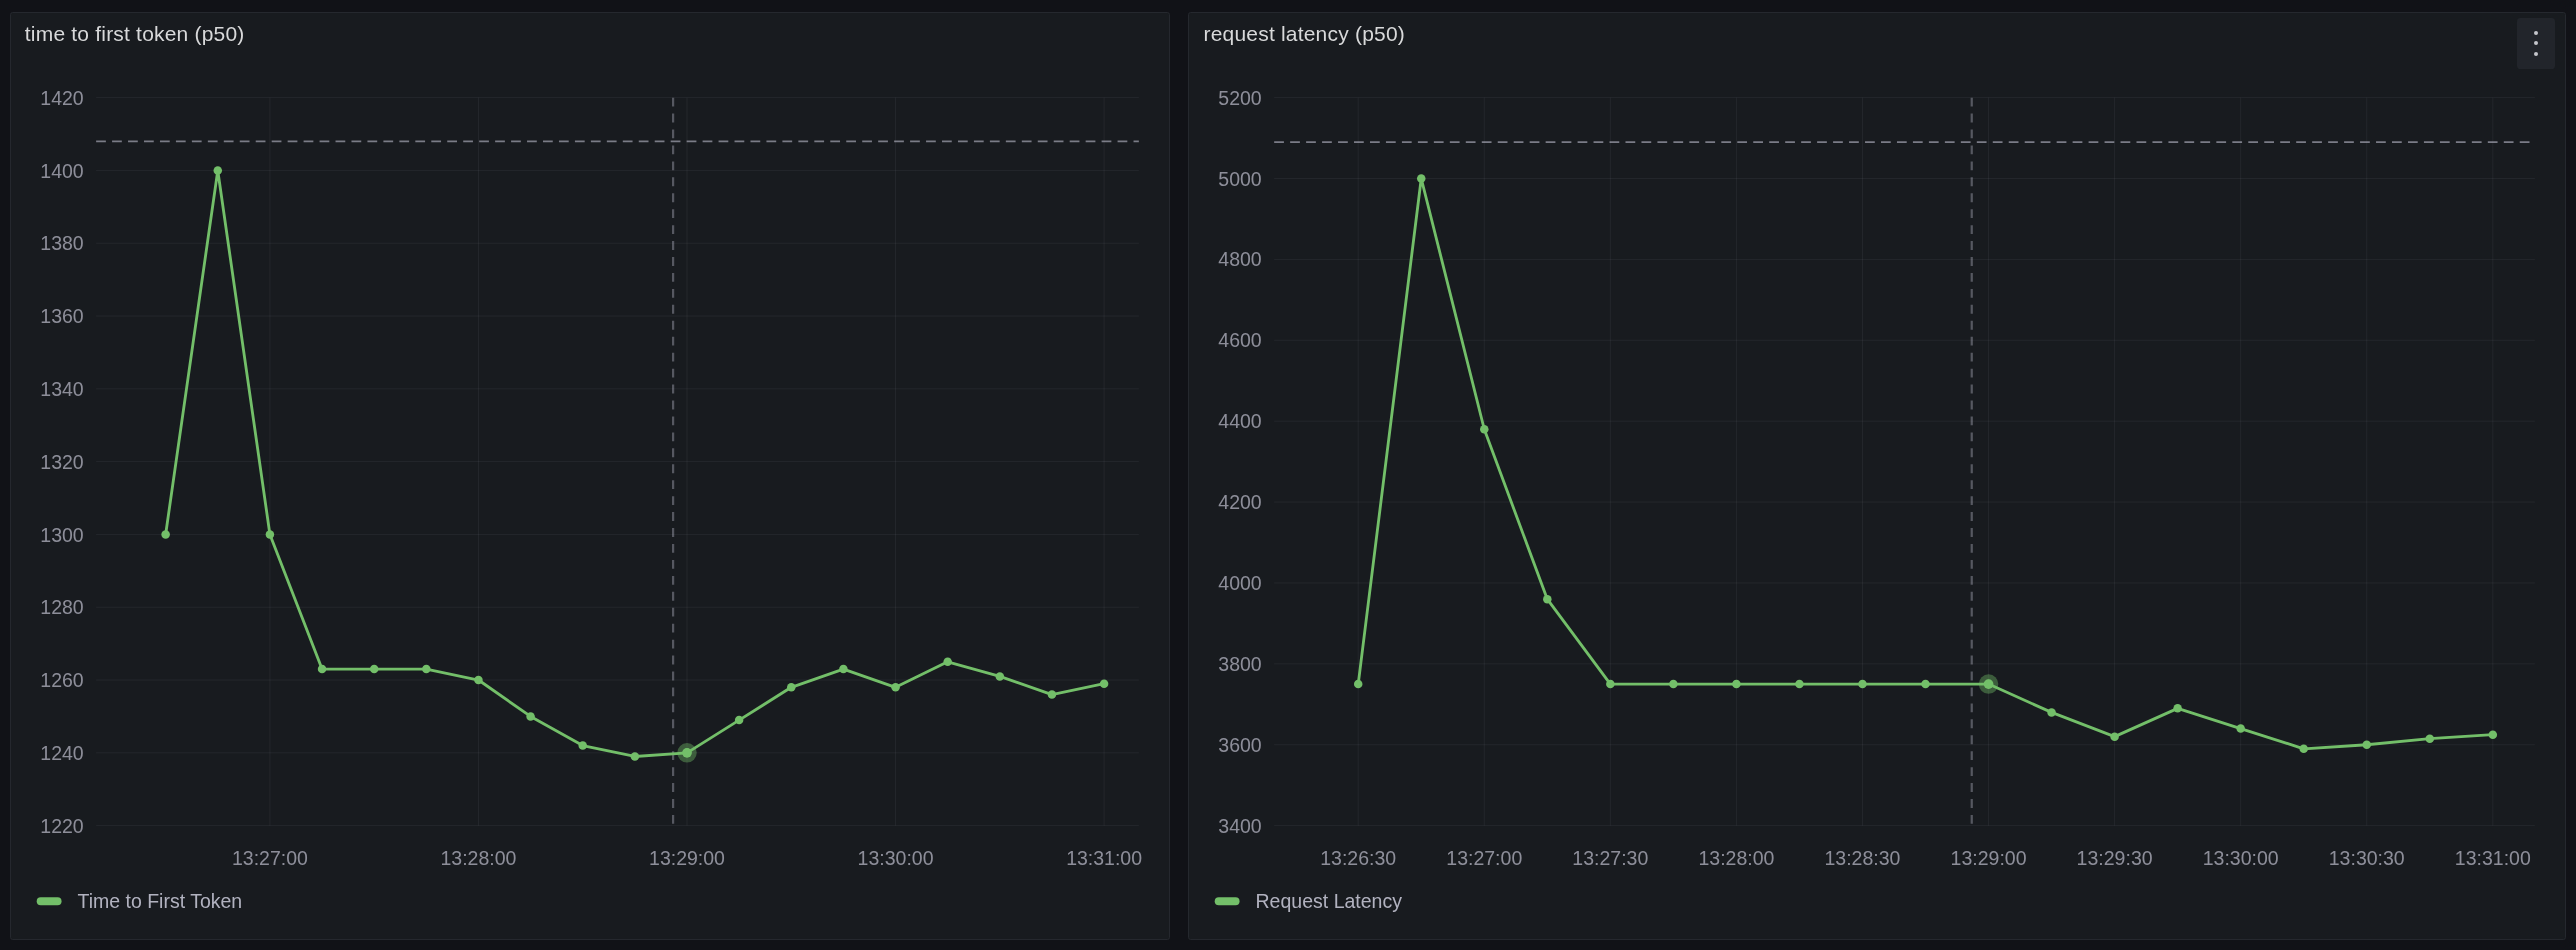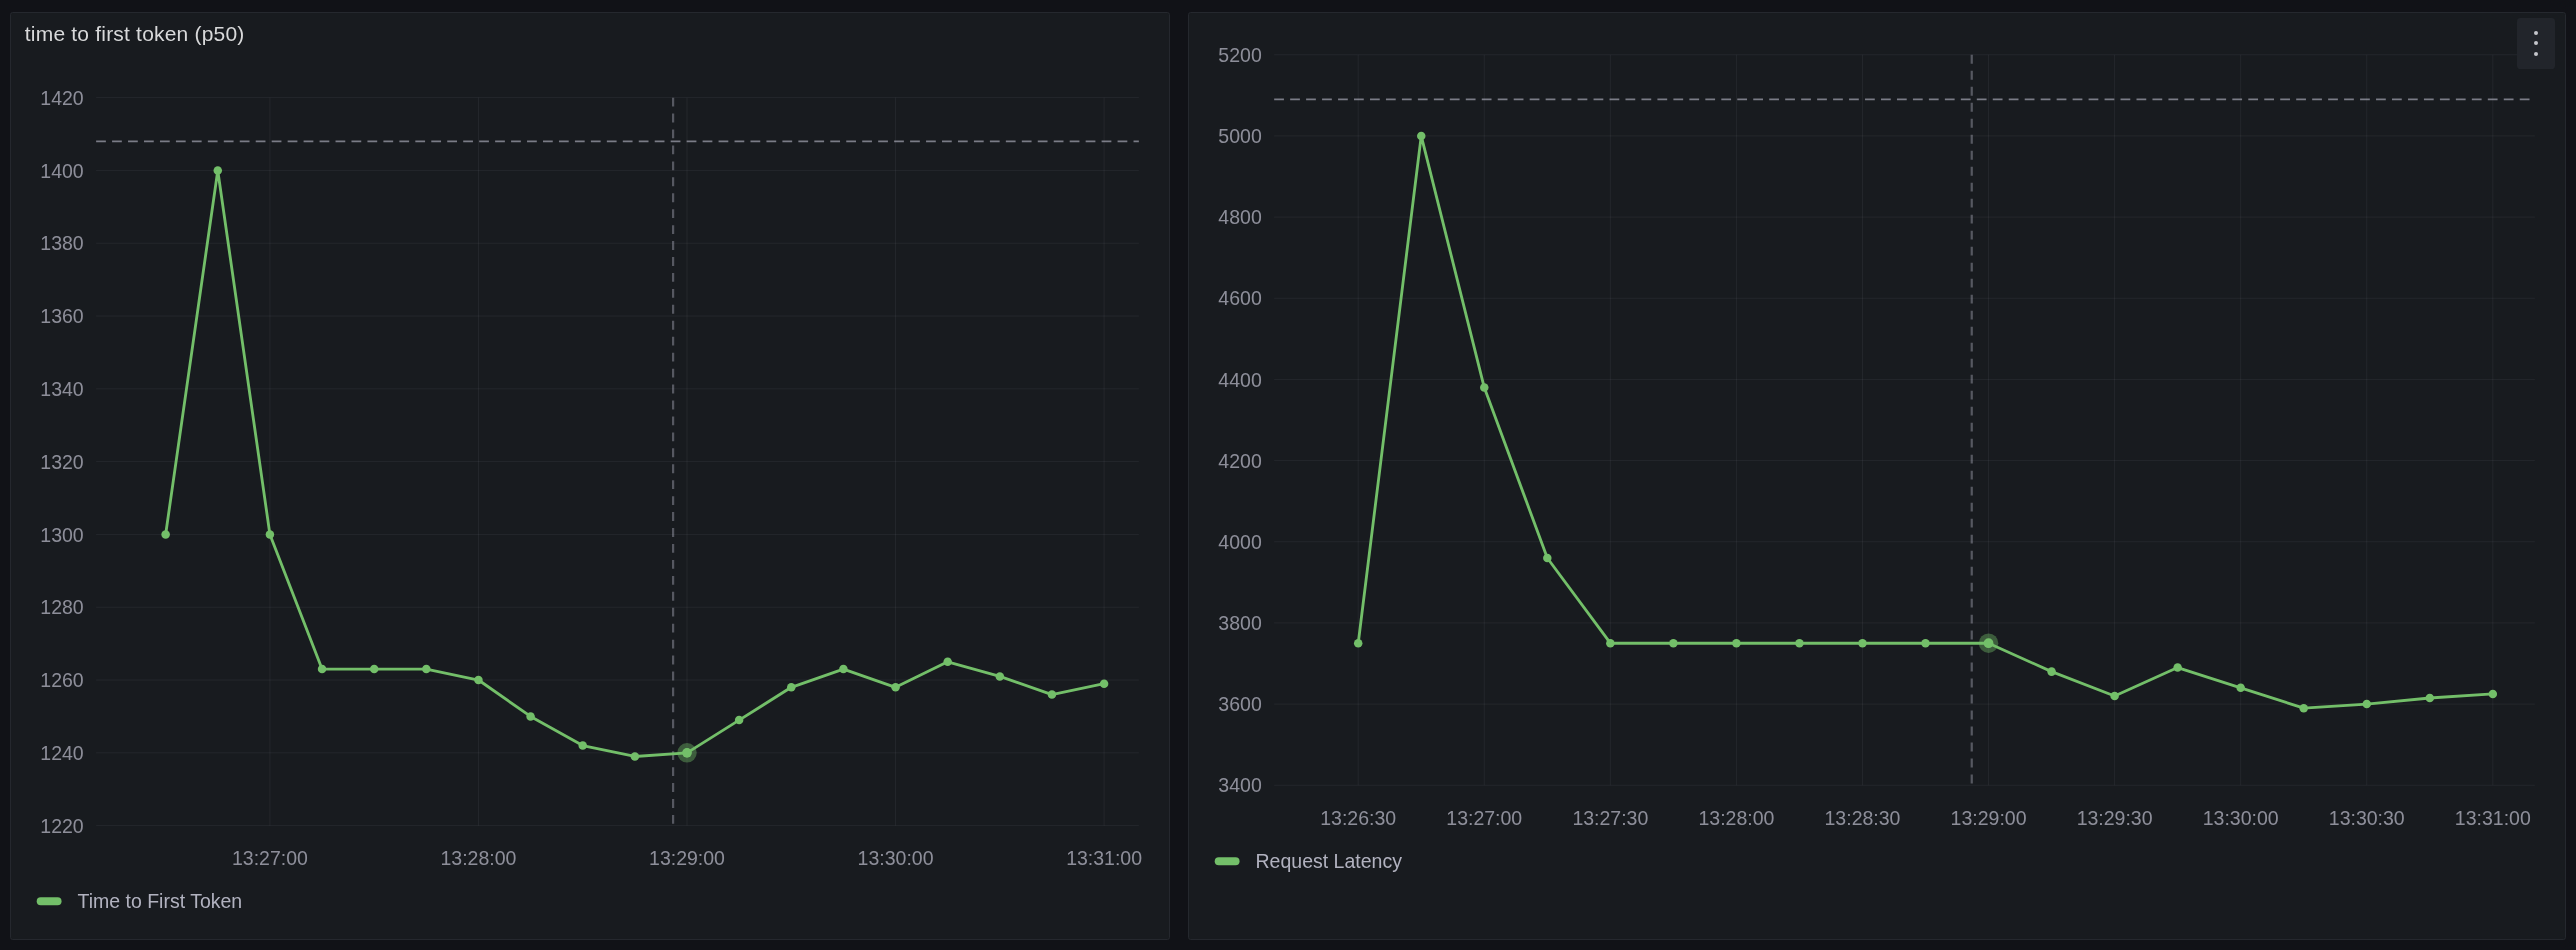--- a/index.html
+++ b/index.html
@@ -119,20 +119,23 @@
           <circle cx="1115.2" cy="700.49" r="4.8" fill="#73bf69"></circle>
           <circle cx="1174" cy="721.04" r="4.8" fill="#73bf69"></circle>
           <circle cx="1232.8" cy="708.71" r="4.8" fill="#73bf69"></circle>
           <circle cx="762.4" cy="786.8000000000001" r="11" fill="#73bf69" fill-opacity="0.4"></circle>
           <circle cx="762.4" cy="786.8000000000001" r="5.5" fill="#73bf69"></circle>
         </g>
       </svg>
   </section>
 
   <section class="panel panel-latency">
+    <div class="panel-header">
+      <h2 class="panel-title">request latency (p50)</h2>
+    </div>
     <button class="kebab" aria-label="panel menu">
       <span class="dot"></span>
       <span class="dot"></span>
       <span class="dot"></span>
     </button>
     <svg class="chart" viewBox="0 0 1551 997" preserveAspectRatio="none">
       <g>
         <rect x="29" y="950" width="28" height="9" rx="4.5" fill="#73bf69"></rect>
         <text x="75" y="962" class="legend-label">Request Latency</text>
       </g>

